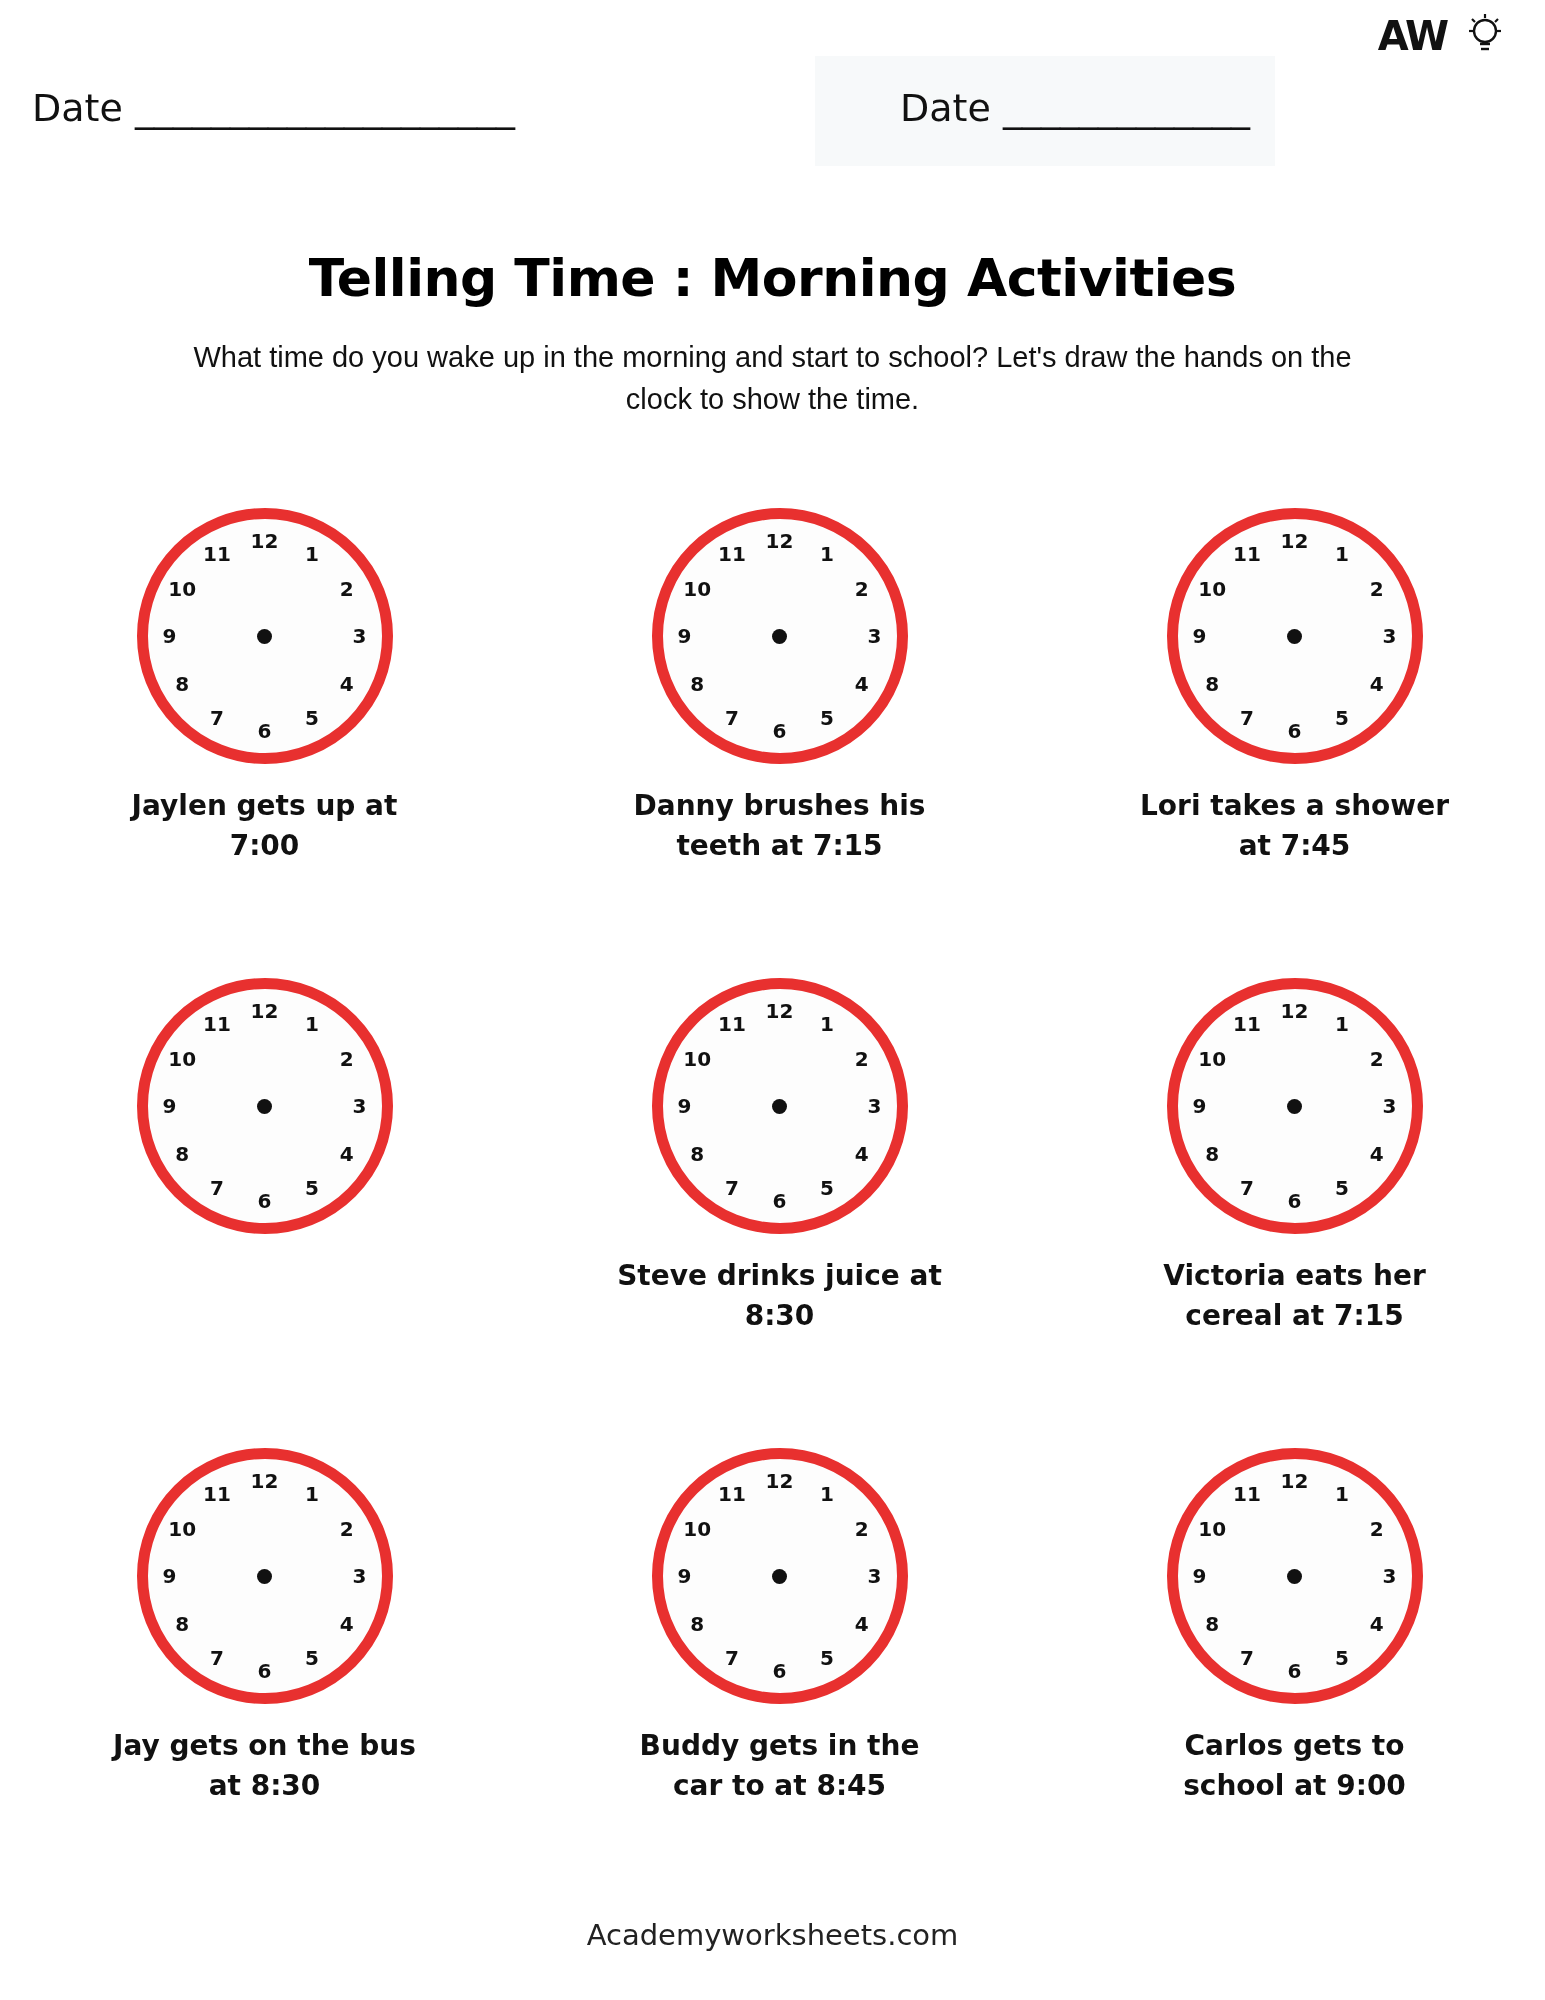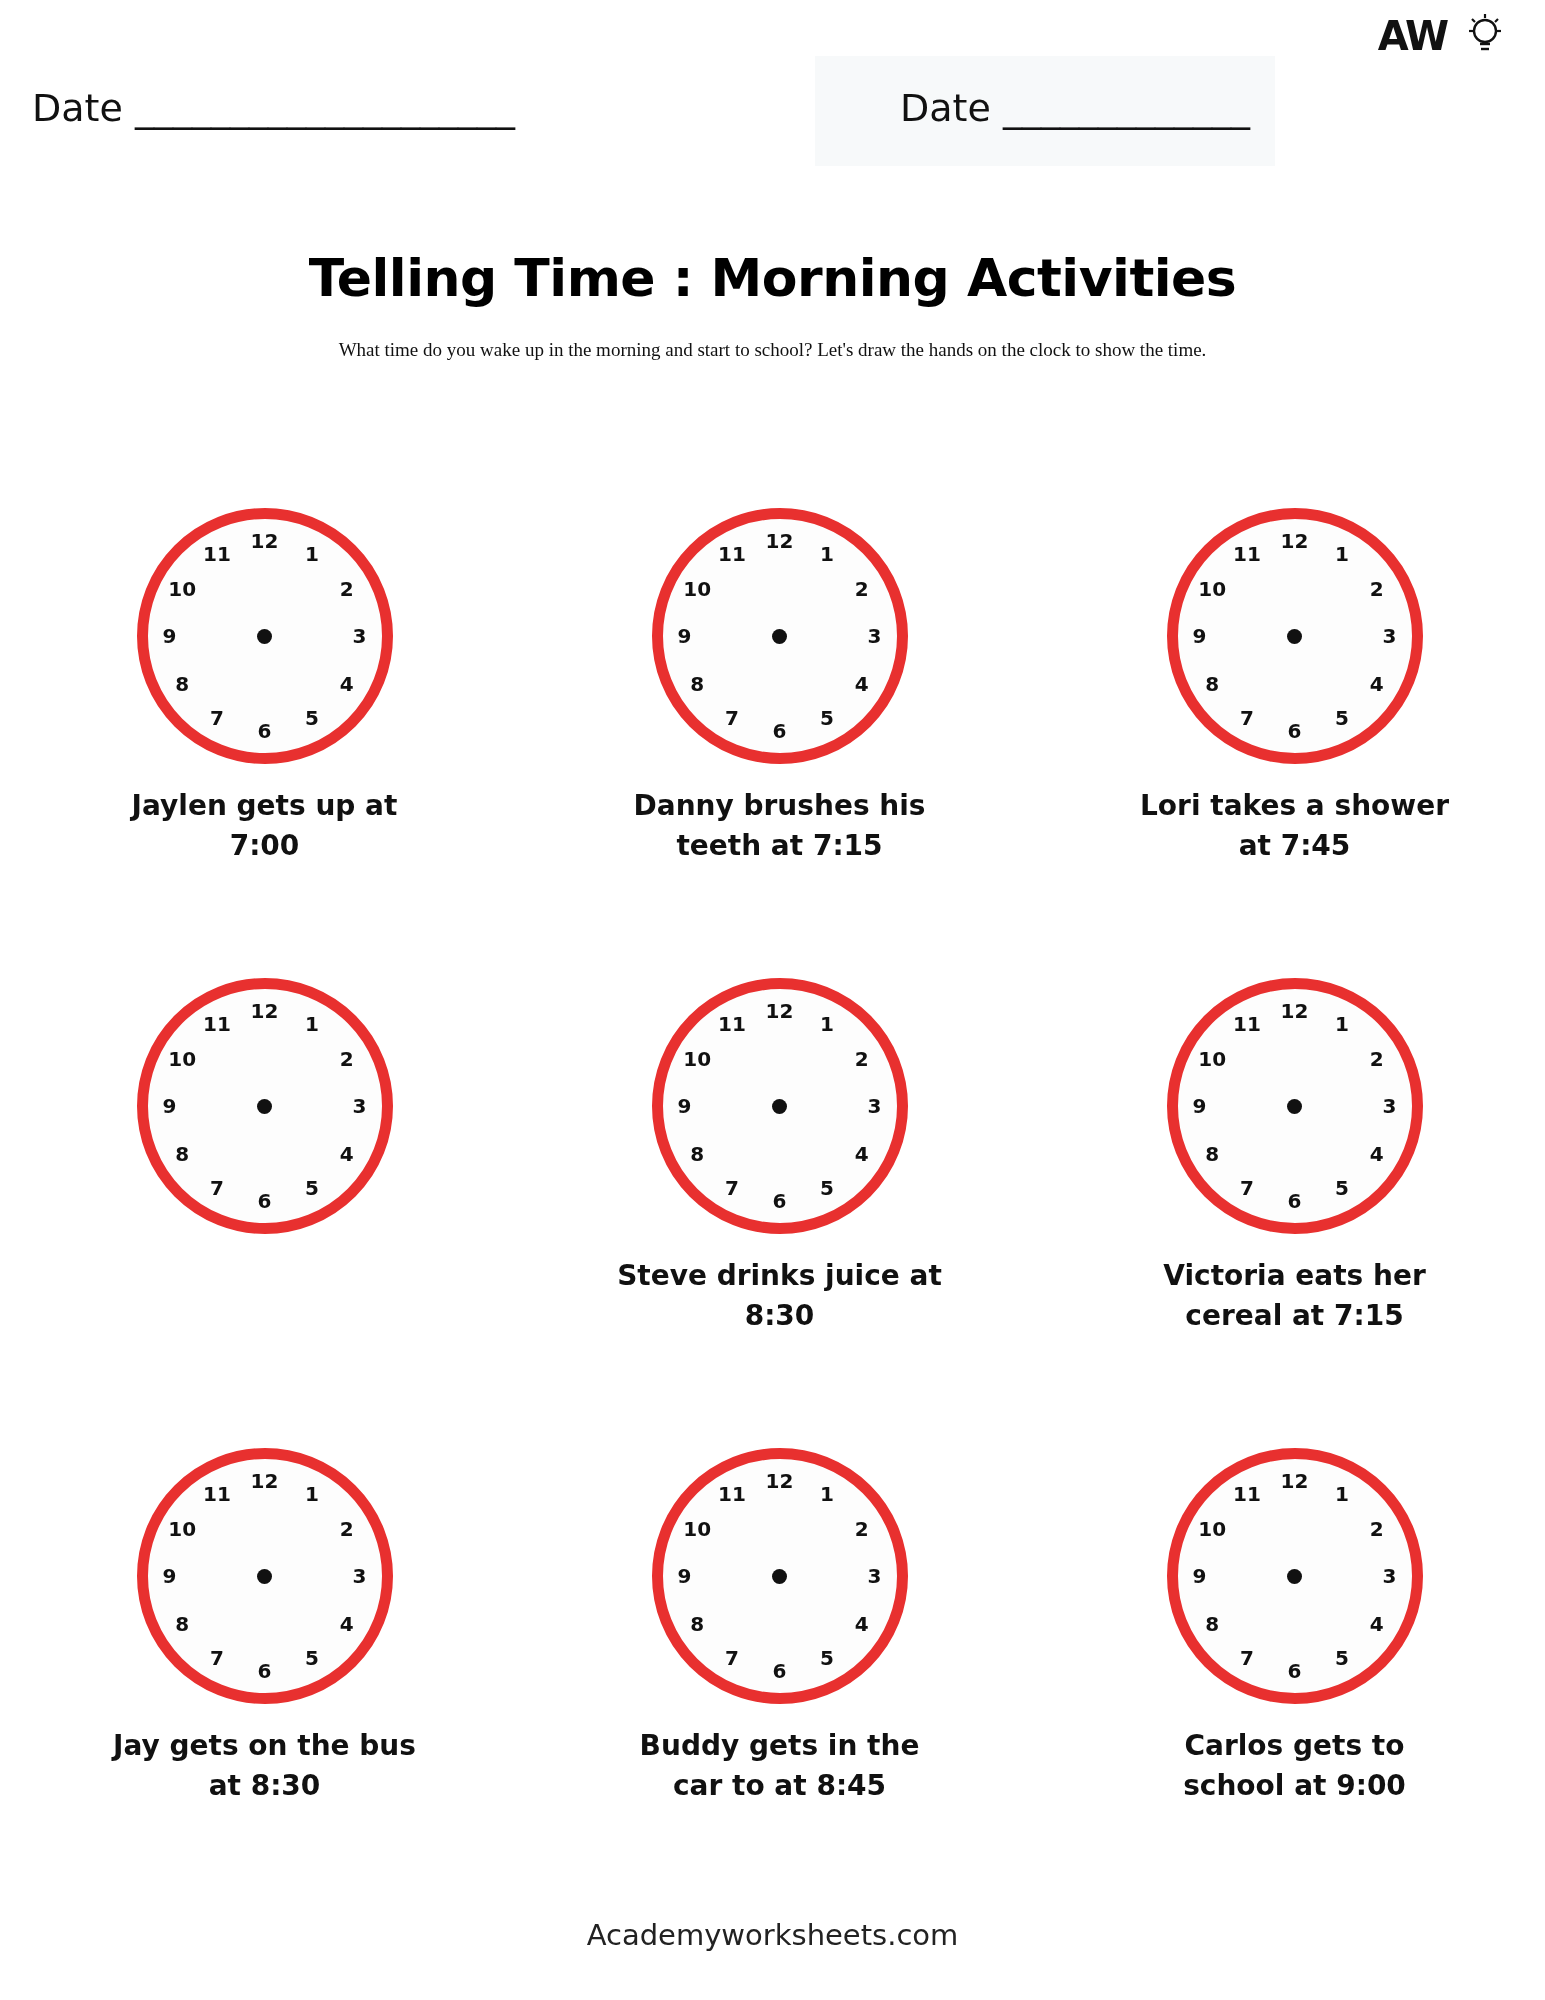--- a/index.html
+++ b/index.html
@@ -83,22 +83,22 @@
     letter-spacing: -0.5px;
     color: #000;
   }
   .subtitle {
     position: absolute;
     top: 336px;
     left: 50%;
     transform: translateX(-50%);
     width: 1180px;
     text-align: center;
-    font-family: Liberation Serif, serif;
-    font-size: 19px;
+    font-family: Liberation Sans, sans-serif;
+    font-size: 29px;
     line-height: 1.45;
     color: #111;
   }
 
   
   .grid {
     position: absolute;
     top: 490px;
     left: 0;
     width: 100%;

